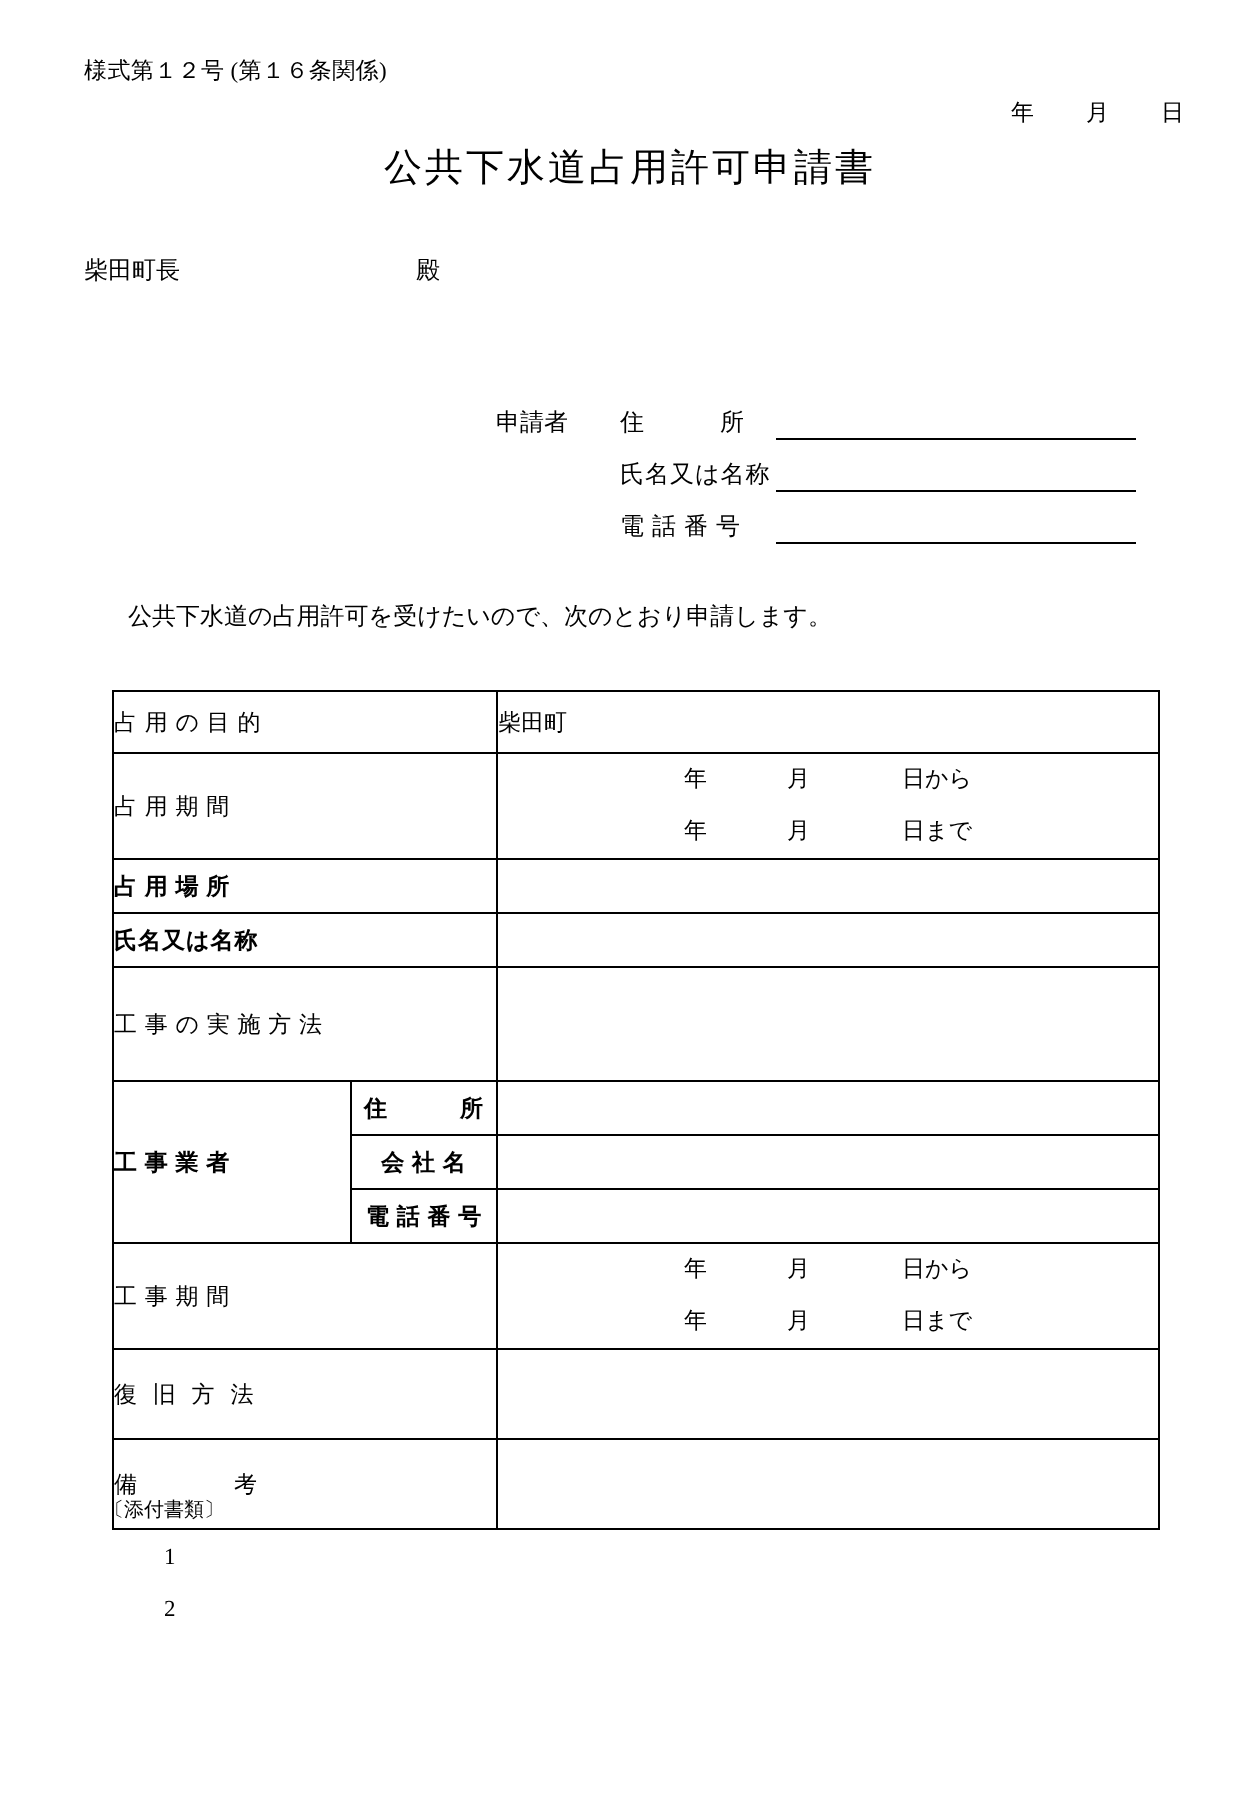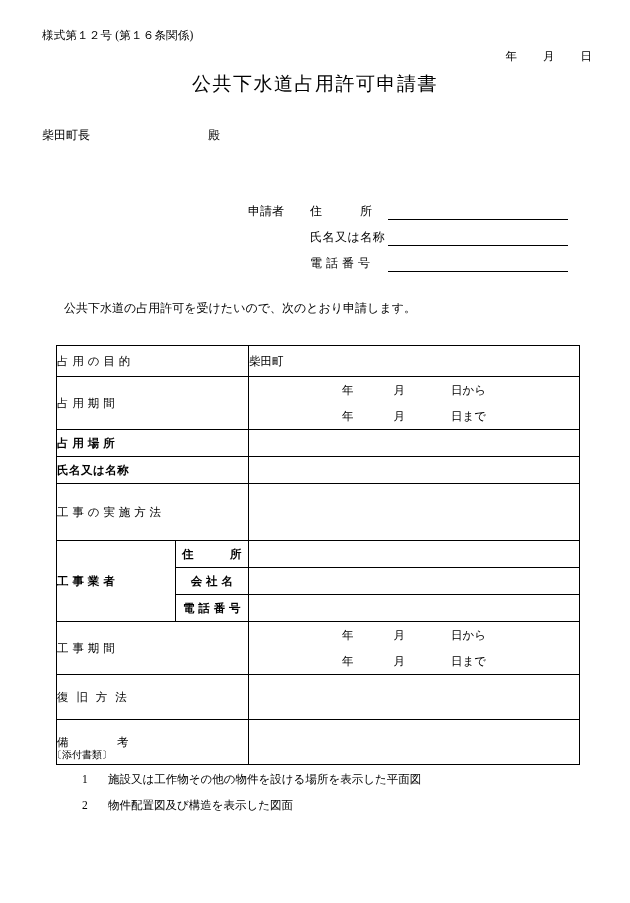--- a/index.html
+++ b/index.html
@@ -277,21 +277,19 @@
         <td class="label h44" colspan="2">備　　　　考</td>
         <td class="value h44"></td>
       </tr>
     </tbody>
   </table>
 
   <div class="attach-title">〔添付書類〕</div>
   <div class="attach-list">
     <div class="ai">
       <span class="num">1</span>
-      <span>施設又は工作物その他の物件を設ける場所を表示した平面図</span>
     </div>
     <div class="ai">
       <span class="num">2</span>
-      <span>物件配置図及び構造を表示した図面</span>
     </div>
   </div>
 
 </div>
 
 </body></html>

